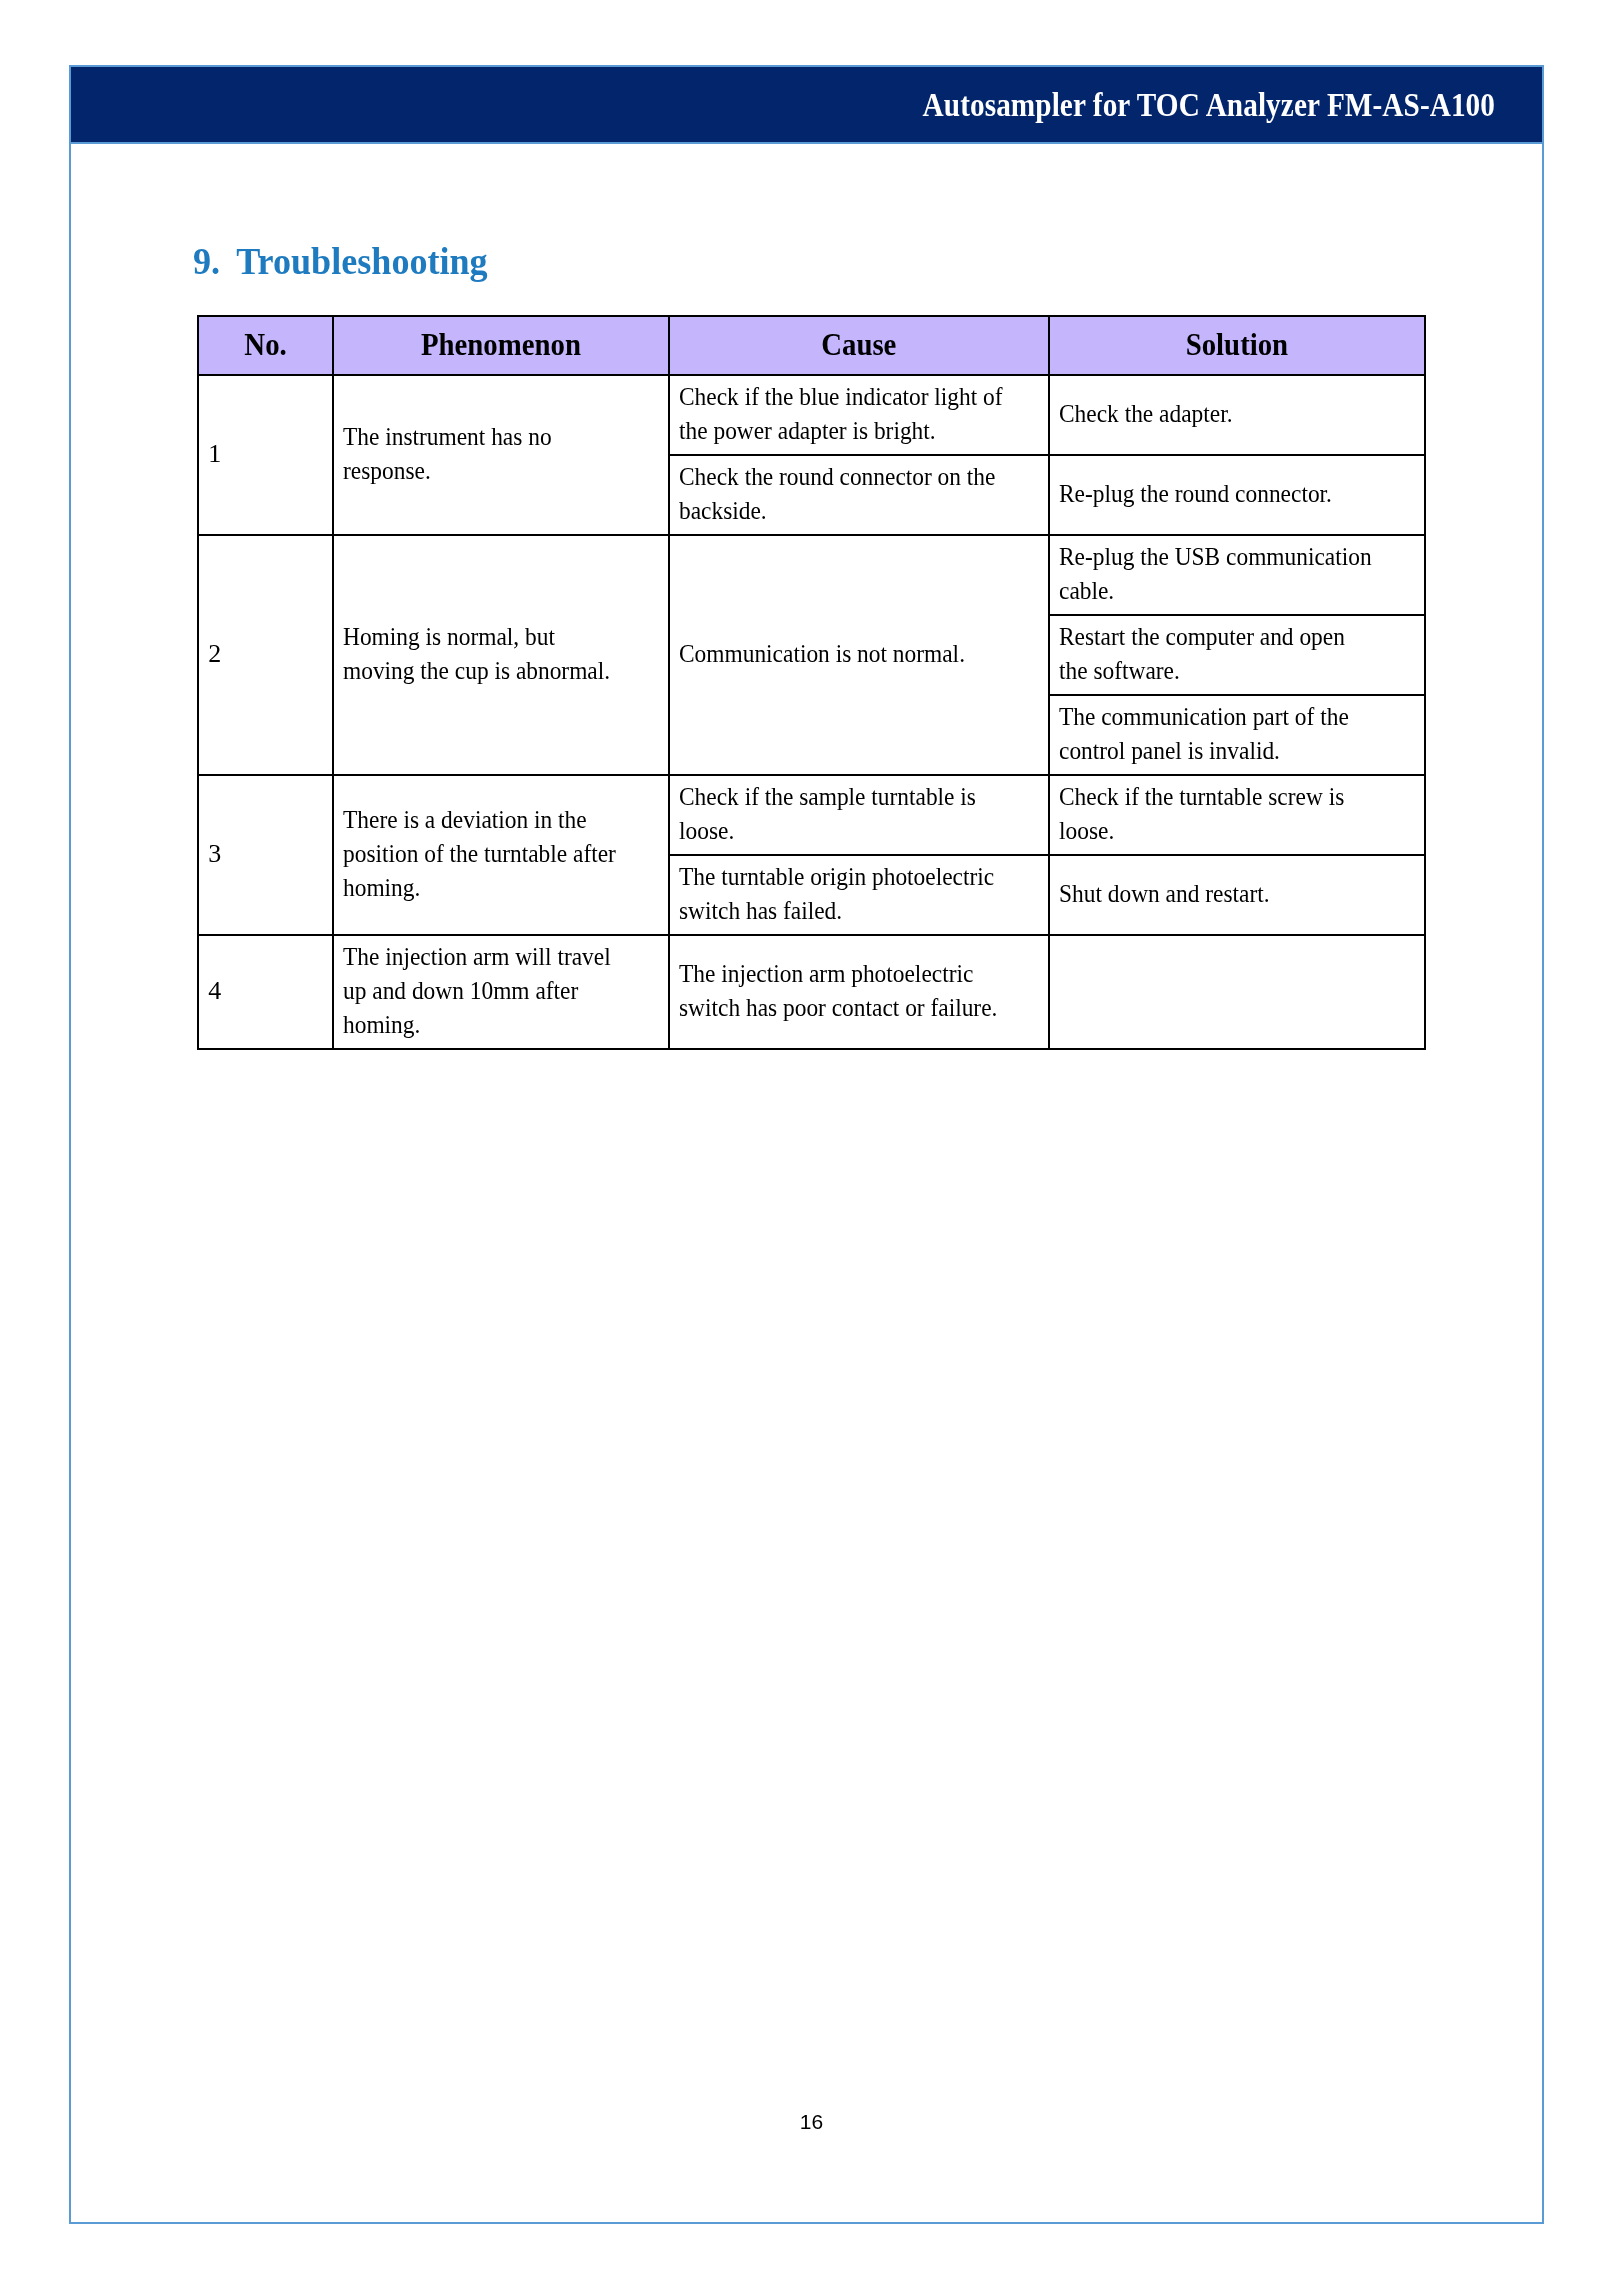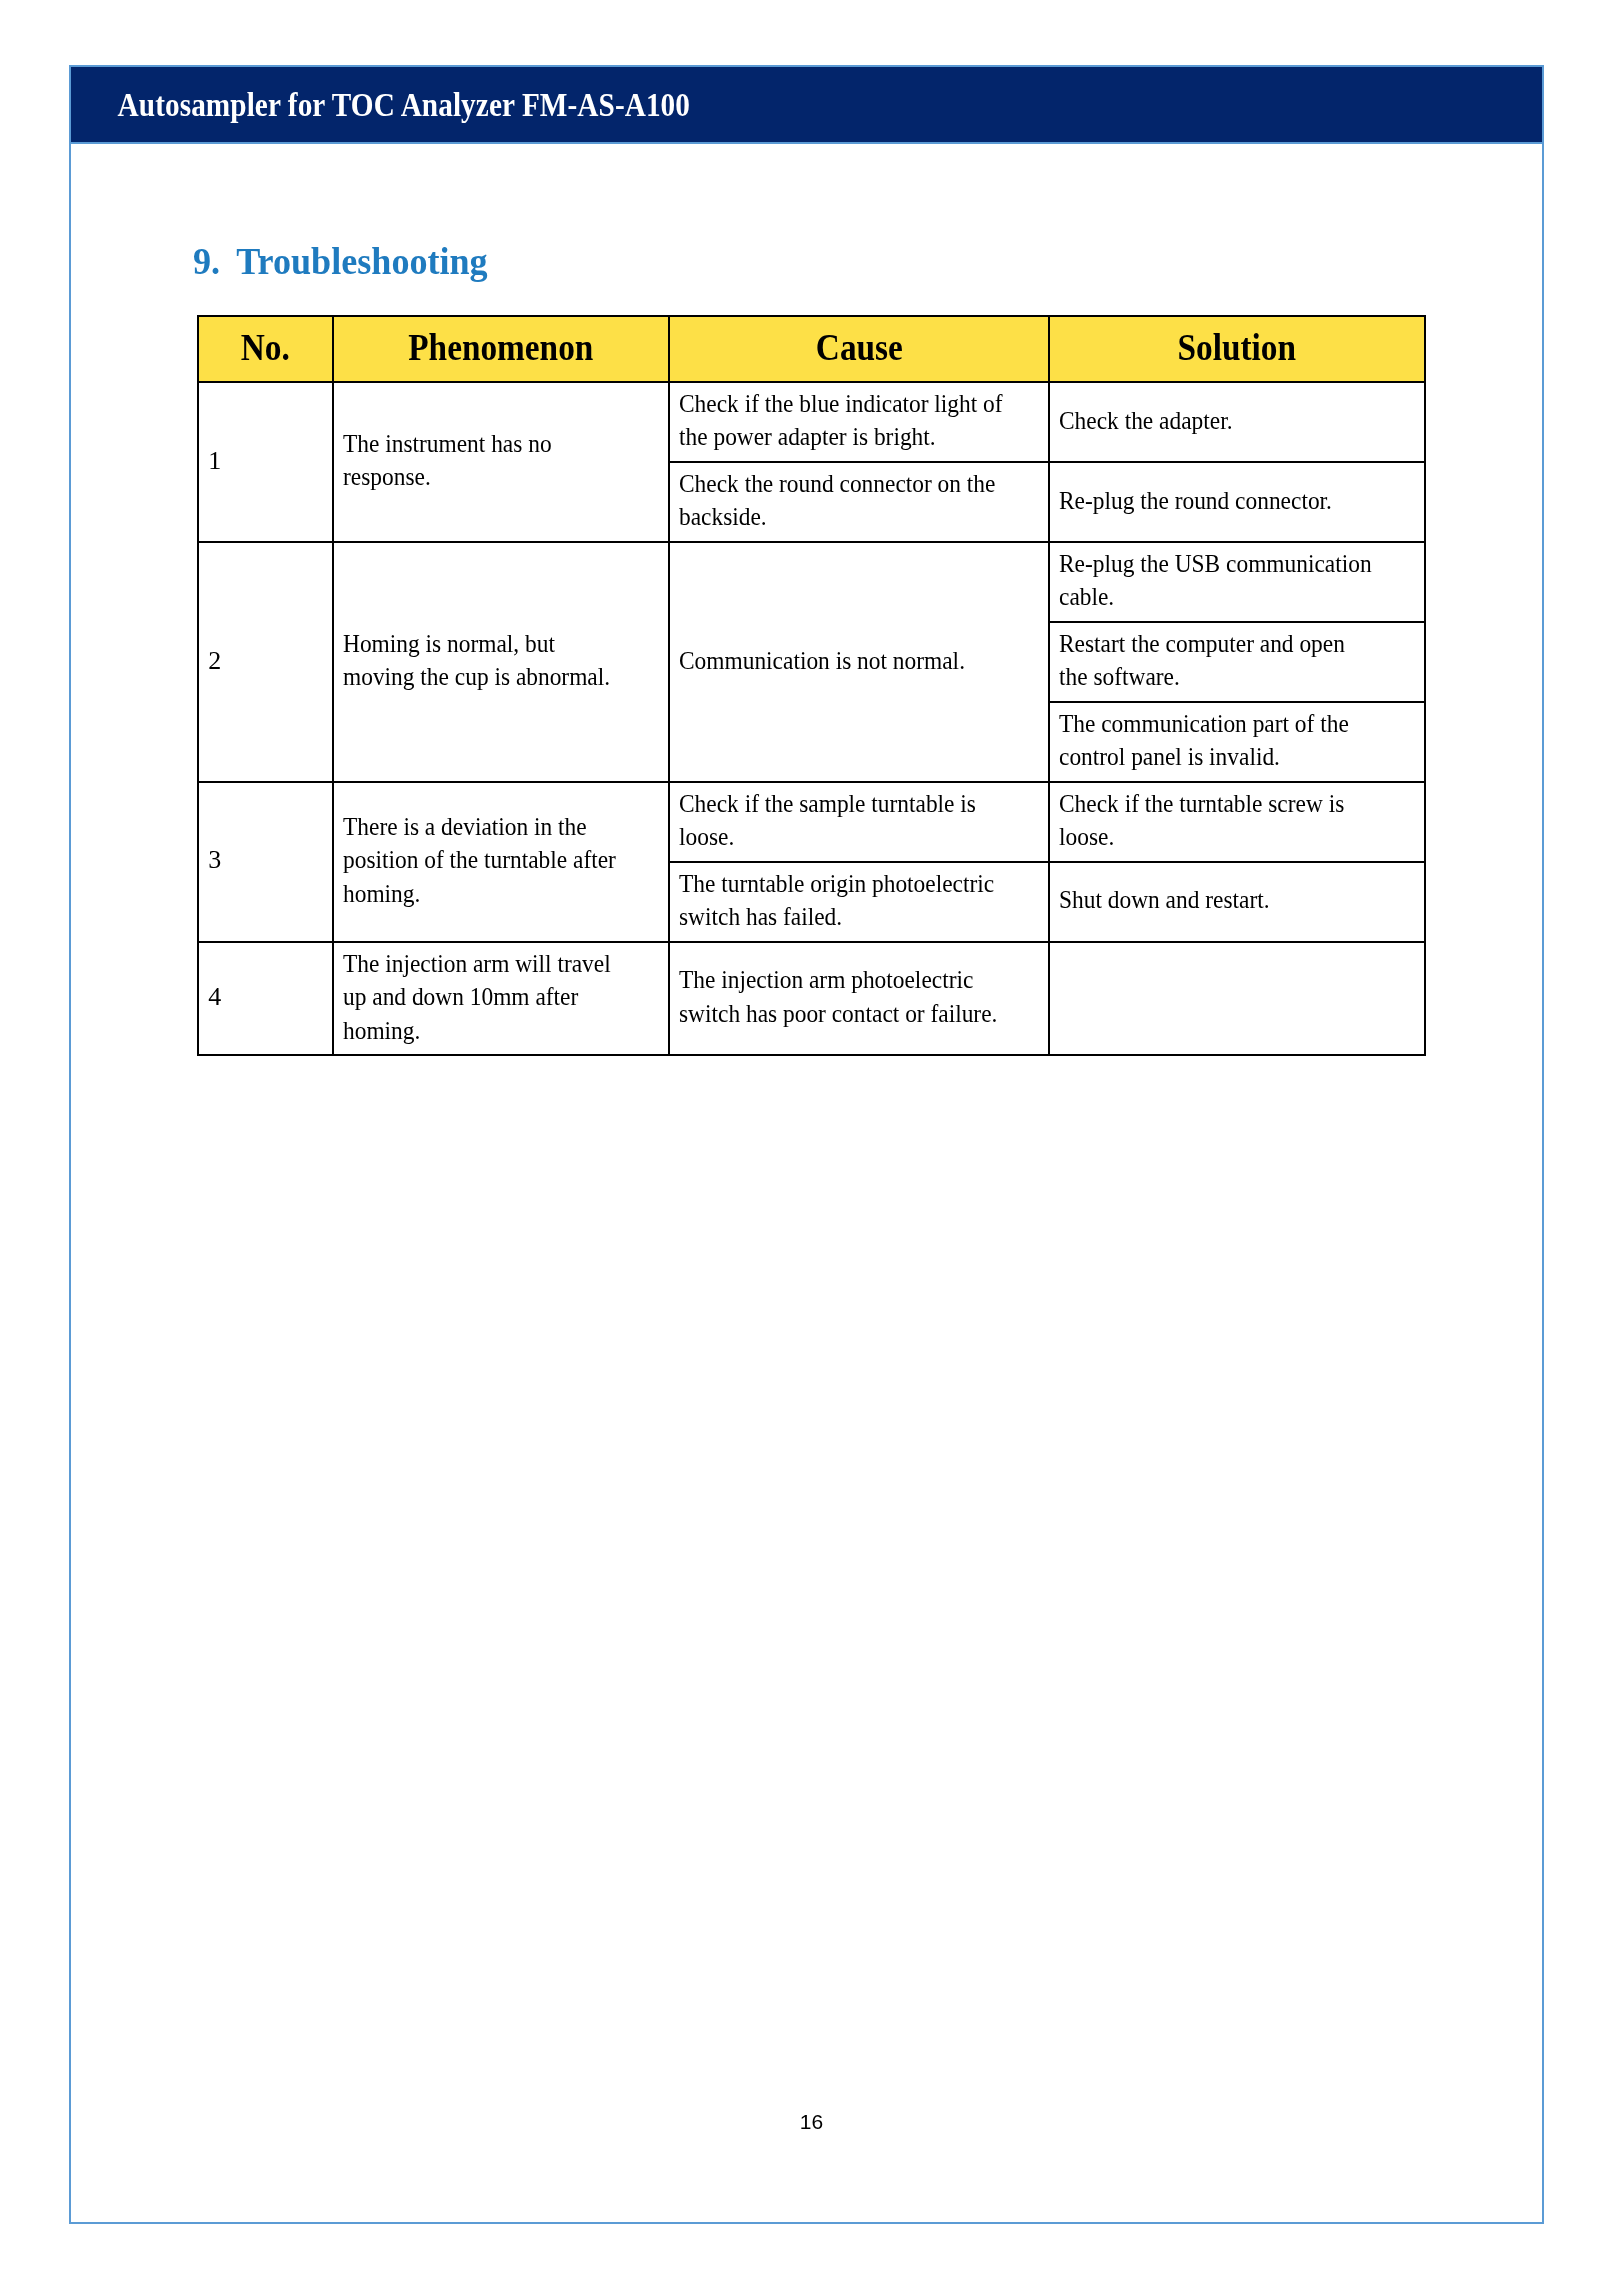--- a/index.html
+++ b/index.html
@@ -42,21 +42,21 @@
     position: absolute;
     left: 69px;
     top: 65px;
     width: 1475px;
     height: 79px;
     background: #03256B;
     border: 2px solid #5B9BD5;
     box-sizing: border-box;
     display: flex;
     align-items: center;
-    justify-content: flex-start;
+    justify-content: flex-end;
   }
   .doc-header-title {
     color: #ffffff;
     font-family: "Liberation Serif", serif;
     font-weight: bold;
     font-size: 34px;
     letter-spacing: 0.1px;
     transform: scaleX(0.86);
     transform-origin: center center;
     white-space: nowrap;
@@ -111,24 +111,24 @@
 
   table.trouble th,
   table.trouble td {
     border: 2px solid #000000;
     vertical-align: middle;
     padding: 3.9px 9.2px 6.5px 9.2px;
     box-sizing: border-box;
   }
 
   table.trouble thead th {
-    background: #fde047;
+    background: #c4b5fd;
     text-align: center;
     font-weight: bold;
-    font-size: 37px;
+    font-size: 32px;
     padding: 6.5px 5.2px 9.2px 5.2px;
     transform: none;
   }
   table.trouble thead th span {
     display: inline-block;
     transform: scaleX(0.9);
   }
 
   td.cell-no {
     text-align: left;

